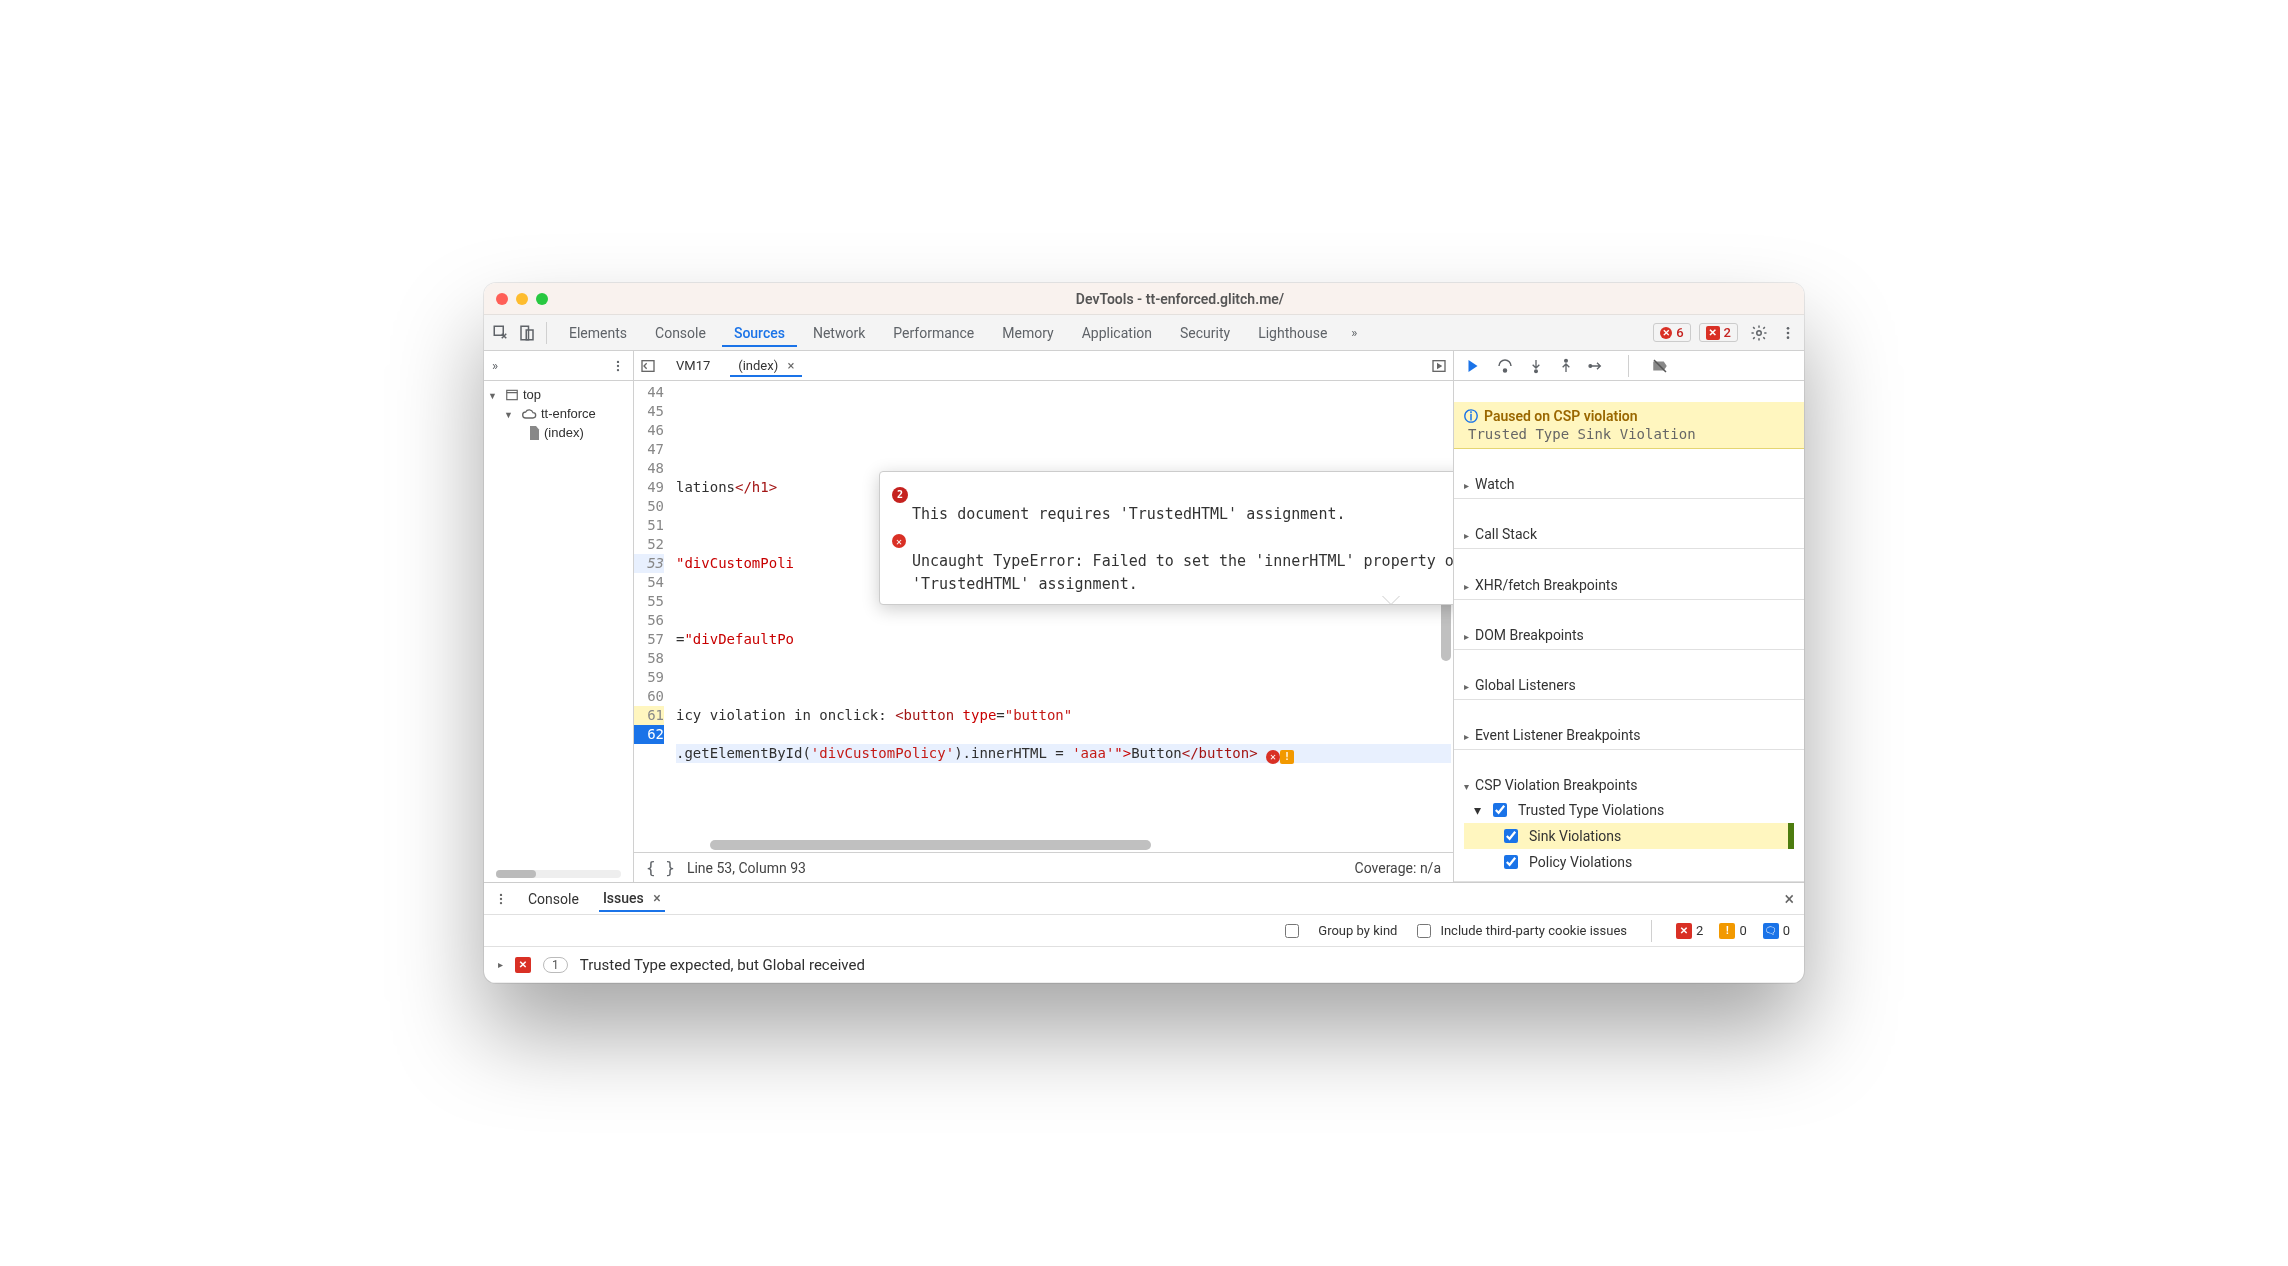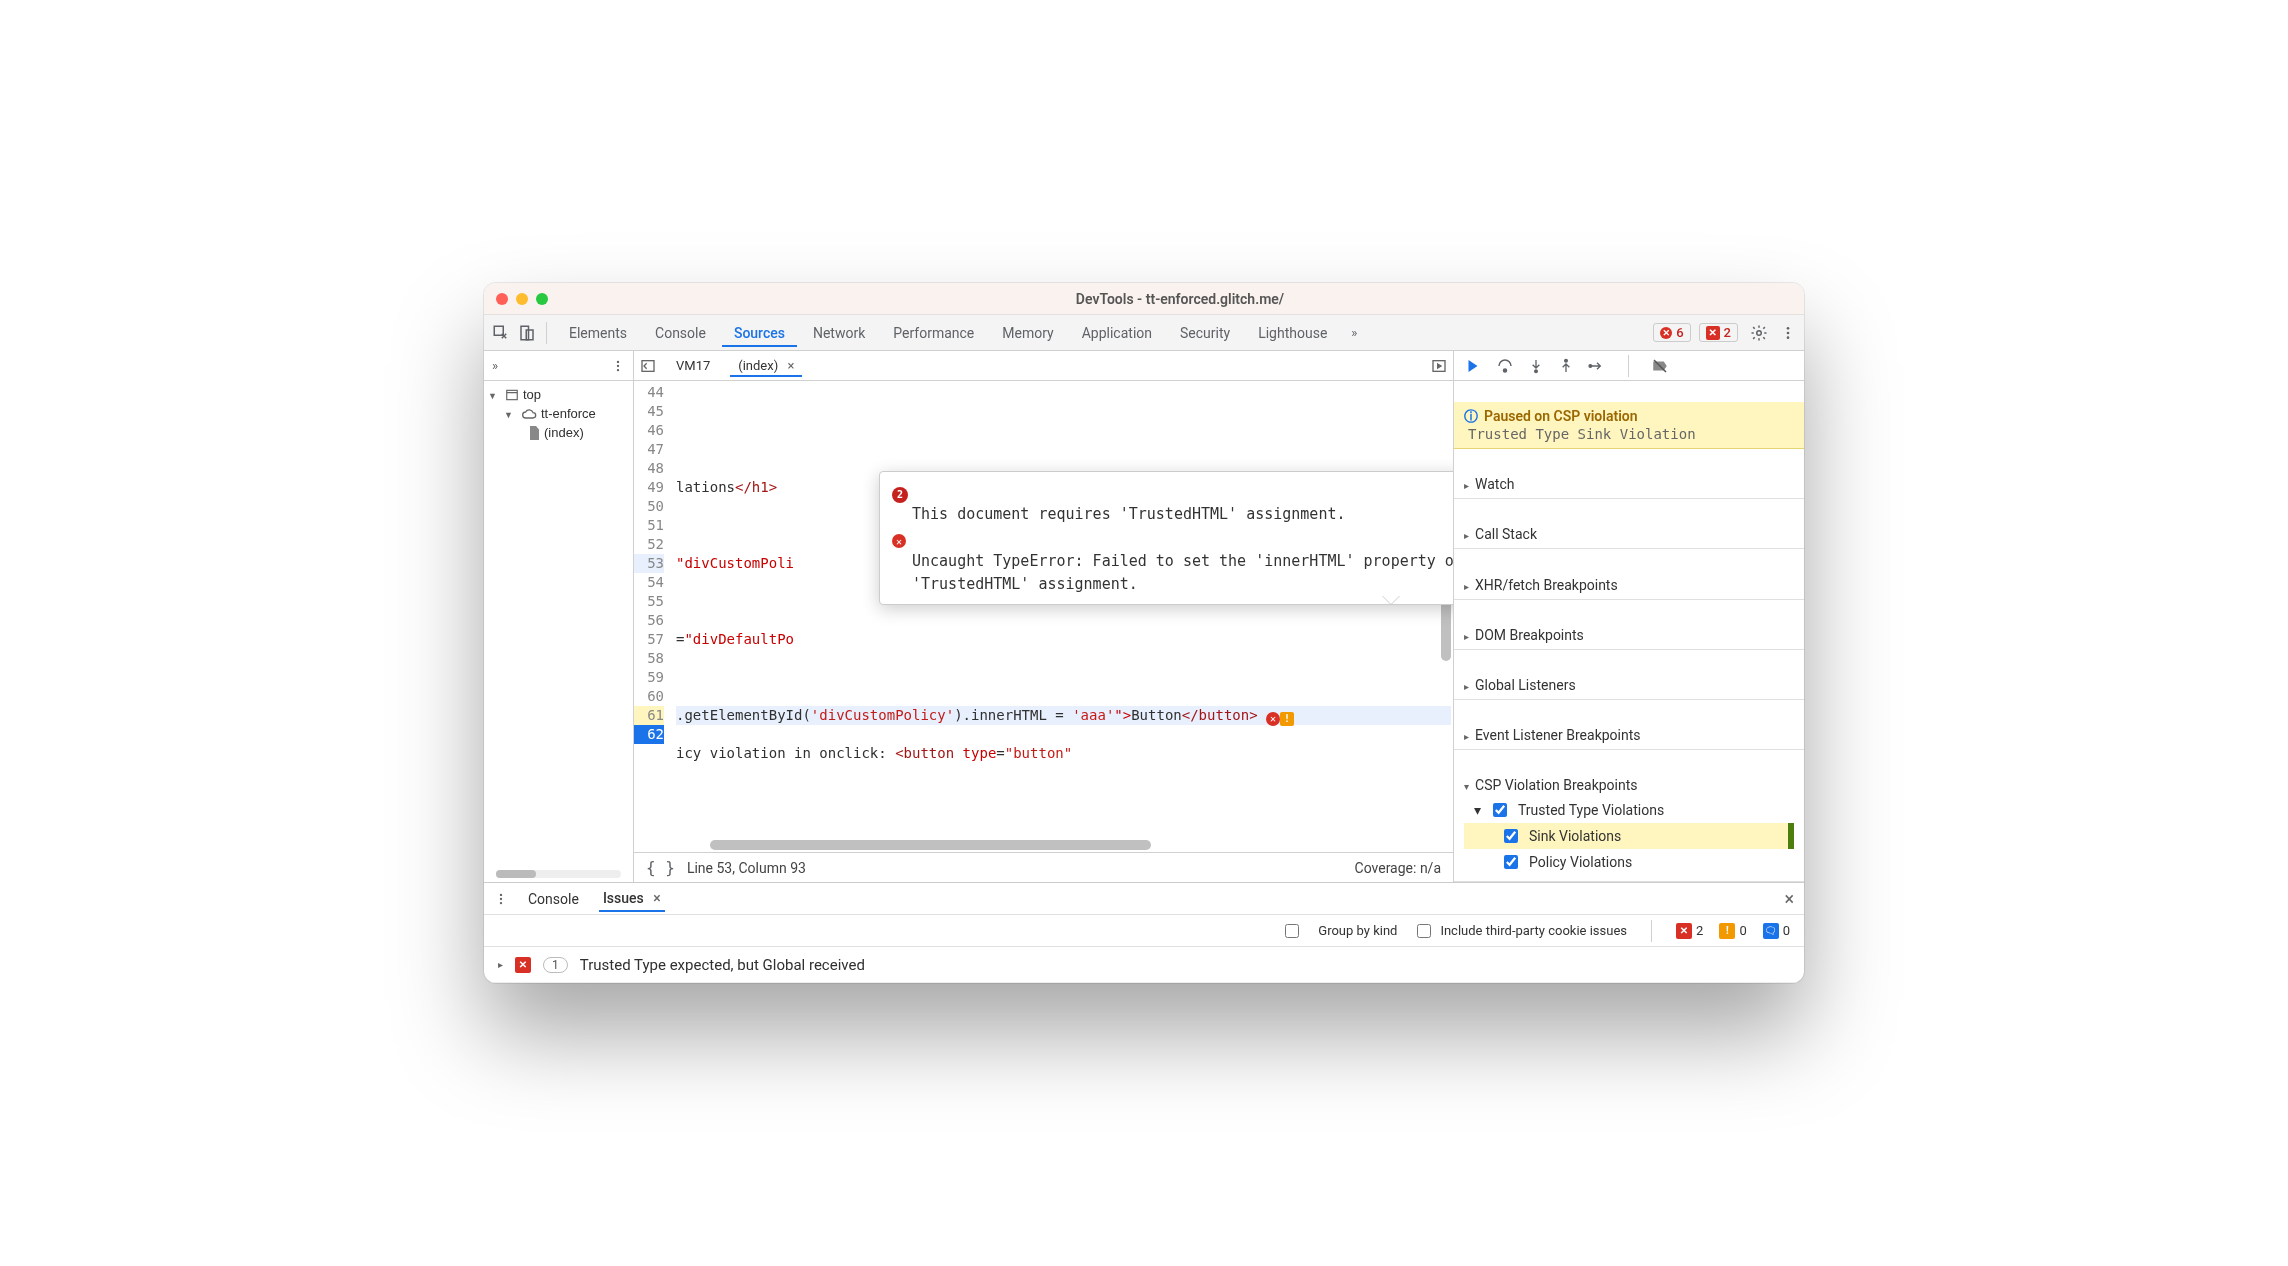--- a/index.html
+++ b/index.html
@@ -41,21 +41,21 @@
 
   .editor-col { flex:1; display:flex; flex-direction:column; border-right:1px solid #d0d0d0; min-width:0; position:relative; }
   .ed-tabs { height:30px; border-bottom:1px solid #d0d0d0; display:flex; align-items:center; padding:0 6px; gap:12px; }
   .ed-tab { padding:4px 8px; font-size:13px; color:#333; }
   .ed-tab.active { border-bottom:2px solid #1a73e8; padding-bottom:2px; }
   .ed-body { flex:1; display:flex; overflow:hidden; font-family:Menlo,Consolas,monospace; font-size:14px; position:relative; }
   .gutter { width:38px; text-align:right; color:#888; background:#fff; padding:2px 8px 2px 0; line-height:19px; user-select:none; }
   .code { flex:1; padding:2px 2px 2px 4px; line-height:19px; white-space:pre; overflow:hidden; position:relative; }
   .code .line { height:19px; }
   .hl-b { background:#e8f0fe; }
-  .gut-b { background:#e8f0fe; }
+  .gut-b { background:#e8f0fe;font-style:italic; }
   .gut-y { background:#fff6bf; }
   .gut-sel { background:#1a73e8; color:#fff; }
   .tok-tag { color:#a31515; }
   .tok-attr { color:#c80000; }
   .tok-str { color:#c41a16; }
   .dot-err { display:inline-flex; width:14px; height:14px; border-radius:50%; background:#d93025; color:#fff; font-size:10px; font-weight:700; align-items:center; justify-content:center; vertical-align:-2px; }
   .dot-warn { display:inline-flex; width:14px; height:14px; border-radius:2px; background:#f29900; color:#fff; font-size:10px; font-weight:700; align-items:center; justify-content:center; vertical-align:-2px; }
   .dot-errcnt { display:inline-flex; width:16px; height:16px; border-radius:50%; background:#c5221f; color:#fff; font-size:10px; font-weight:700; align-items:center; justify-content:center; vertical-align:-2px; }
 
   .ed-scroll-h { position:absolute; bottom:0; left:38px; right:8px; height:14px; border-top:0; display:flex; align-items:center; }
@@ -252,22 +252,22 @@
         </div>
         <div class="code mono">
 <div class="line"></div>
 <div class="line"></div>
 <div class="line">lations<span class="tok-tag">&lt;/h1&gt;</span></div>
 <div class="line"></div>
 <div class="line"><span class="tok-attr">"divCustomPoli</span></div>
 <div class="line"></div>
 <div class="line">=<span class="tok-attr">"divDefaultPo</span></div>
 <div class="line"></div>
+<div class="line">icy violation in onclick: <span class="tok-tag">&lt;button</span> <span class="tok-attr">type</span>=<span class="tok-str">"button"</span></div>
 <div class="line hl-b"><span>.getElementById(</span><span class="tok-str">'divCustomPolicy'</span><span>).innerHTML = </span><span class="tok-str">'aaa'</span><span class="tok-attr">"&gt;</span><span>Button</span><span class="tok-tag">&lt;/button&gt;</span> <span class="dot-err">✕</span><span class="dot-warn">!</span></div>
-<div class="line">icy violation in onclick: <span class="tok-tag">&lt;button</span> <span class="tok-attr">type</span>=<span class="tok-str">"button"</span></div>
 <div class="line"></div>
 <div class="line"></div>
 
 
 
 
 
 
 
 

